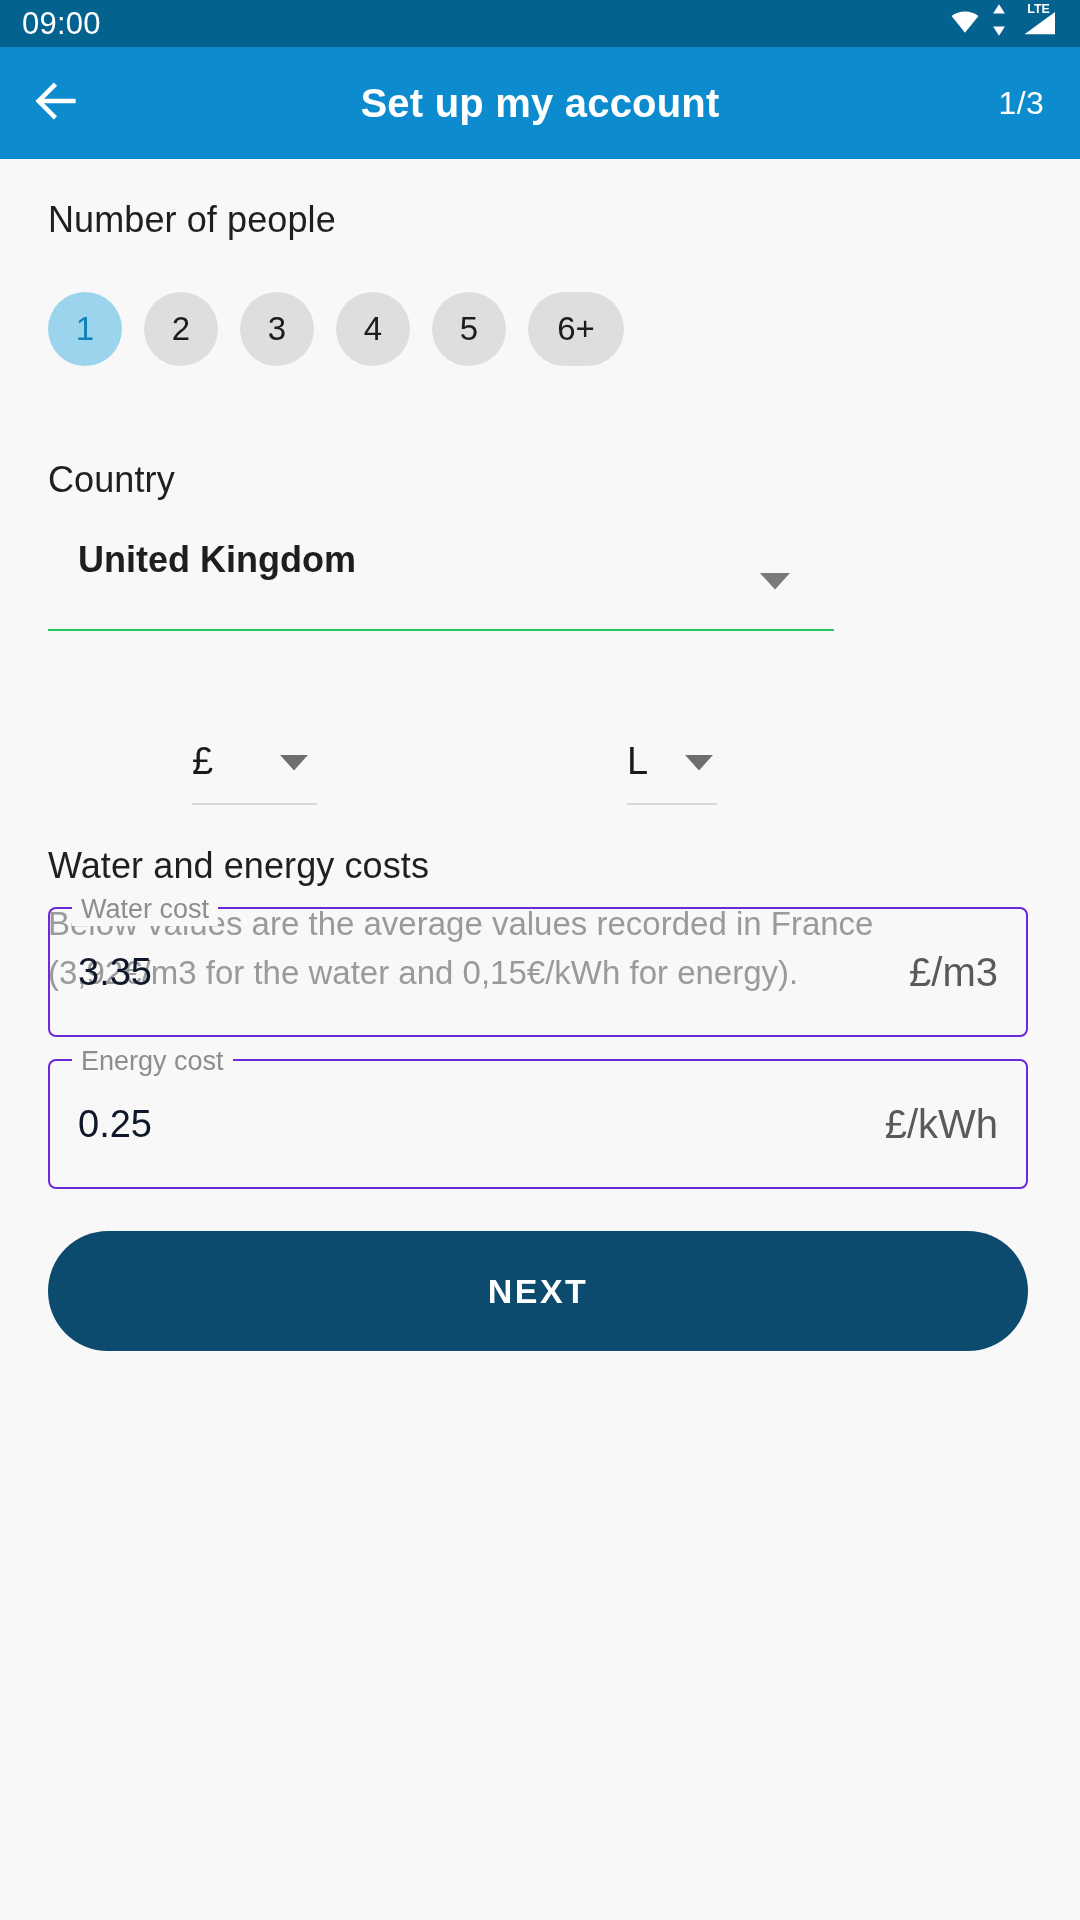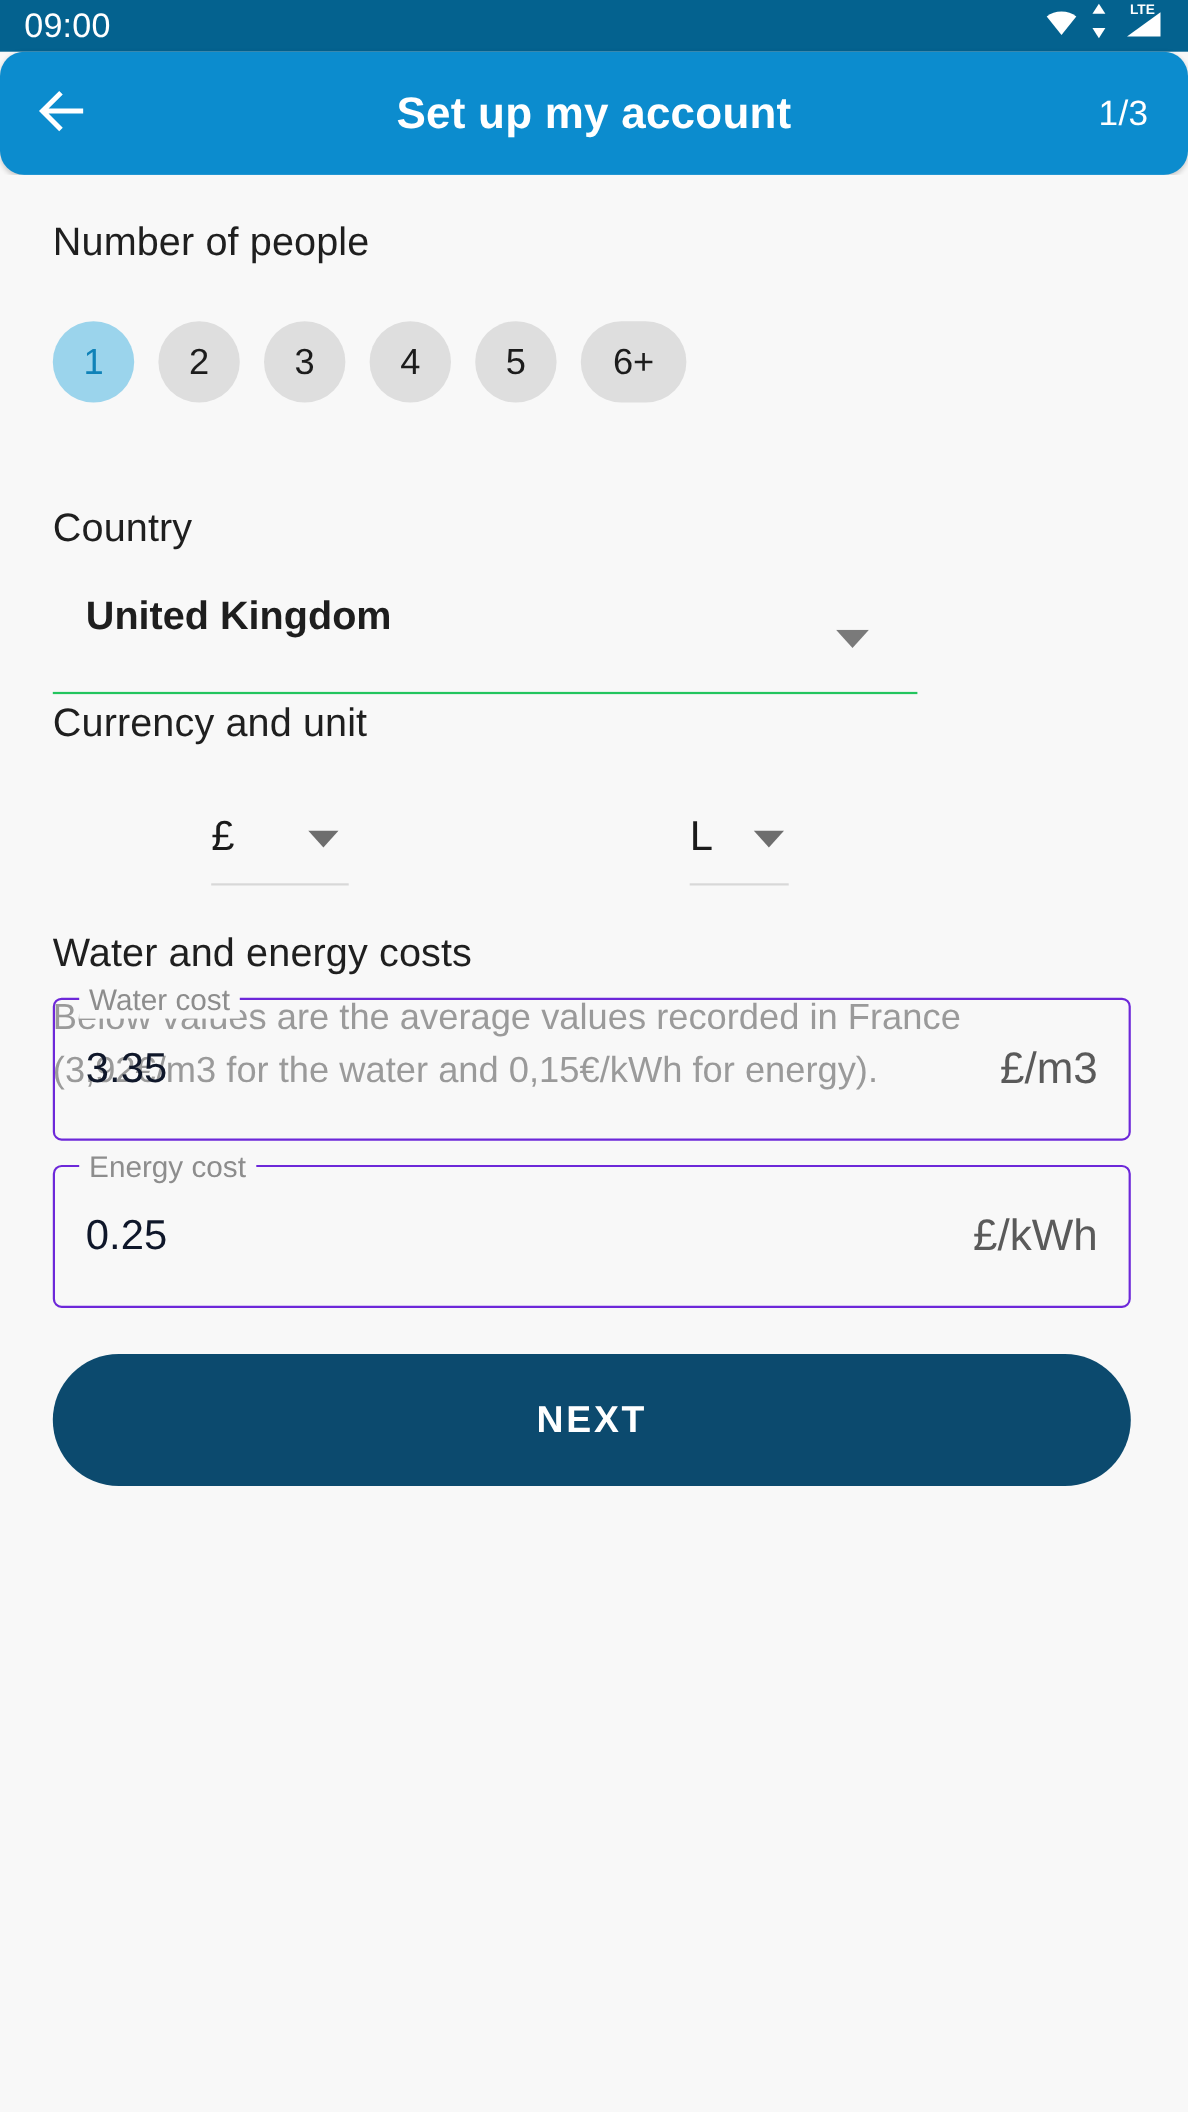--- a/index.html
+++ b/index.html
@@ -19,21 +19,20 @@
   }
   .status-time { font-size:31px; letter-spacing:0.2px; line-height:1; }
   .status-right { margin-left:auto; display:flex; align-items:flex-end; gap:9px; height:34px; }
   .ico { display:block; }
 
   
   .appbar {
     position:absolute; top:47px; left:0; width:1080px; height:112px;
     background:#0C8CCE; display:flex; align-items:center;
     box-shadow:0 2px 5px rgba(0,0,0,0.18);
-    border-radius:22px;
   }
   .back-btn {
     width:112px; height:112px; display:flex; align-items:center; justify-content:center;
   }
   .appbar-title {
     position:absolute; left:0; right:0; text-align:center;
     color:#FFFFFF; font-size:40px; font-weight:bold; letter-spacing:0.2px;
     pointer-events:none;
   }
   .step-counter {
@@ -185,21 +184,20 @@
     <div class="section-title country-title">Country</div>
     <div class="country-select">
       <span class="country-value">United Kingdom</span>
       <span class="chevron">
         <svg width="30" height="18" viewBox="0 0 20 12">
             <path fill="#7A7A7A" d="M0 0h20L10 11z"></path>
           </svg>
       </span>
     </div>
 
-    <div class="section-title cu-title">Currency and unit</div>
     <div class="cu-row">
       <div class="mini-select currency">
         <span class="mini-value">£</span>
         <span class="mini-arrow">
           <svg width="28" height="17" viewBox="0 0 18 11">
               <path fill="#6E6E6E" d="M0 0h18L9 10z"></path>
             </svg>
         </span>
       </div>
       <div class="mini-select unit">

